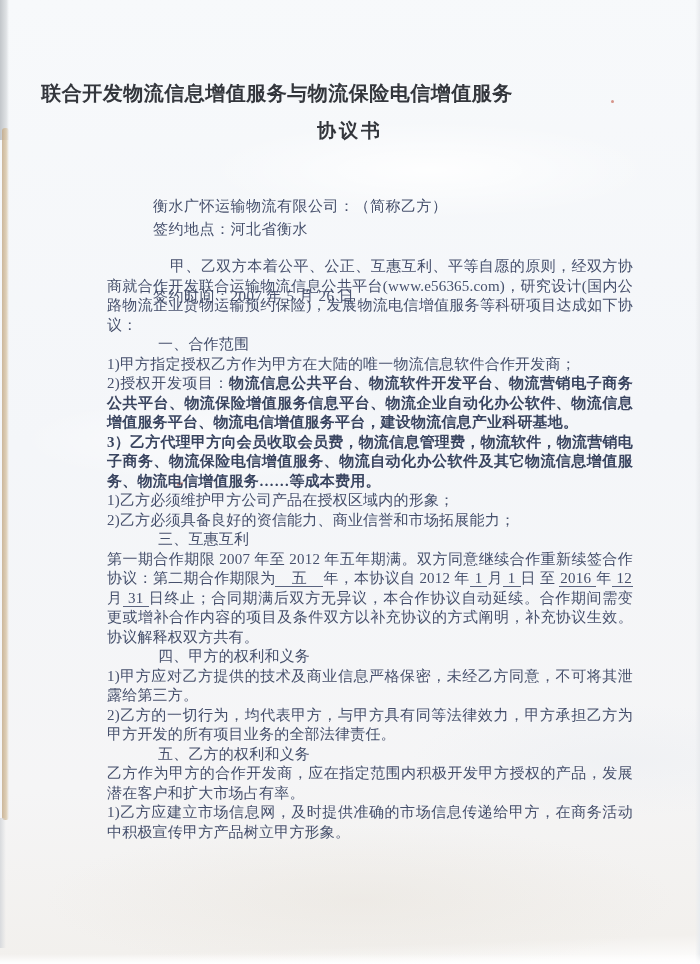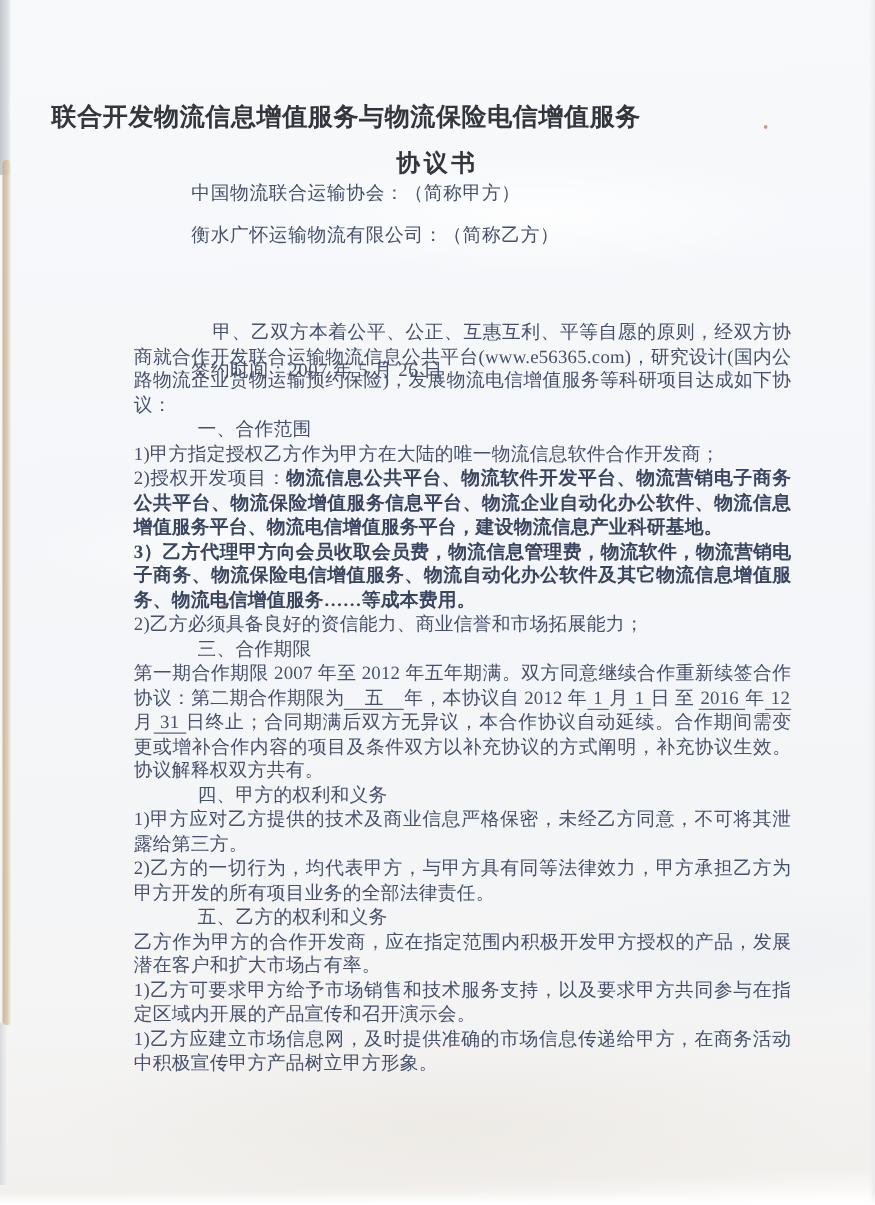--- a/index.html
+++ b/index.html
@@ -43,21 +43,21 @@
     text-align:center;
     font-family:"DejaVu Sans","Liberation Sans",sans-serif;
     font-size:19px;font-weight:700;letter-spacing:3px;
     color:#33363c;
   }
   .party,.sign{
     position:absolute;left:153px;margin:0;
     font-size:15px;color:#46506c;letter-spacing:0.5px;
   }
   .party-a{top:145px;}
-  .party-b{top:179px;}
+  .party-b{top:197px;}
   .sign-place{top:220px;}
   .sign-date{top:239px;margin-top:48px;}
 
   .doc-body{
     position:absolute;left:92px;top:257px;width:526px;
     font-size:15px;line-height:19.5px;
     color:#46506c;
     text-align:justify;
     letter-spacing:0.2px;
     margin-left:15px;
@@ -77,34 +77,34 @@
   <div class="edge-left-tan"></div>
   <div class="edge-left-low"></div>
   <div class="edge-right"></div>
   <div class="edge-bottom"></div>
   <div class="red-dot"></div>
   <div class="red-tick"></div>
 
   <h1 class="title1">联合开发物流信息增值服务与物流保险电信增值服务</h1>
   <h2 class="title2">协议书</h2>
 
-  <p class="party party-a">中国物流联合运输协会：（简称甲方）</p>
   <p class="party party-b">衡水广怀运输物流有限公司：（简称乙方）</p>
+  <p class="sign sign-place">签约地点：河北省衡水</p>
   <p class="sign sign-date">签约时间：2007 年 5 月 26 日</p>
 
   <div class="doc-body">
       <p class="para"><span>甲、乙双方本着公平、公正、互惠互利、平等自愿的原则，经双方协商就合作开发联合运输物流信息公共平台(www.e56365.com)，研究设计(国内公路物流企业货物运输预约保险)，发展物流电信增值服务等科研项目达成如下协议：</span></p>
       <p class="heading"><span>一、合作范围</span></p>
       <p class="item"><span>1)甲方指定授权乙方作为甲方在大陆的唯一物流信息软件合作开发商；</span></p>
       <p class="item"><span>2)授权开发项目：</span><span class="bold">物流信息公共平台、物流软件开发平台、物流营销电子商务公共平台、物流保险增值服务信息平台、物流企业自动化办公软件、物流信息增值服务平台、物流电信增值服务平台，建设物流信息产业科研基地。</span></p>
       <p class="item"><span class="bold">3）乙方代理甲方向会员收取会员费，物流信息管理费，物流软件，物流营销电子商务、物流保险电信增值服务、物流自动化办公软件及其它物流信息增值服务、物流电信增值服务……等成本费用。</span></p>
+      <p class="item"><span>1)乙方必须维护甲方公司产品在授权区域内的形象；</span></p>
       <p class="item"><span>2)乙方必须具备良好的资信能力、商业信誉和市场拓展能力；</span></p>
-      <p class="heading"><span>三、合作期限</span></p>
+      <p class="heading"><span>三、互惠互利</span></p>
       <p class="flush"><span>第一期合作期限 2007 年至 2012 年五年期满。双方同意继续合作重新续签合作协议：第二期合作期限为</span><span class="fill">　五　</span><span>年，本协议自 2012 年</span><span class="fill"> 1 </span><span>月</span><span class="fill"> 1 </span><span>日 至 </span><span class="fill"> 2016 </span><span>年</span><span class="fill"> 12 </span><span>月</span><span class="fill"> 31 </span><span>日终止；合同期满后双方无异议，本合作协议自动延续。合作期间需变更或增补合作内容的项目及条件双方以补充协议的方式阐明，补充协议生效。协议解释权双方共有。</span></p>
       <p class="heading"><span>四、甲方的权利和义务</span></p>
       <p class="item"><span>1)甲方应对乙方提供的技术及商业信息严格保密，未经乙方同意，不可将其泄露给第三方。</span></p>
       <p class="item"><span>2)乙方的一切行为，均代表甲方，与甲方具有同等法律效力，甲方承担乙方为甲方开发的所有项目业务的全部法律责任。</span></p>
       <p class="heading"><span>五、乙方的权利和义务</span></p>
       <p class="flush"><span>乙方作为甲方的合作开发商，应在指定范围内积极开发甲方授权的产品，发展潜在客户和扩大市场占有率。</span></p>
-      <p class="item"><span>1)乙方可要求甲方给予市场销售和技术服务支持，以及要求甲方共同参与在指定区域内开展的产品宣传和召开演示会。</span></p>
       <p class="item"><span>1)乙方应建立市场信息网，及时提供准确的市场信息传递给甲方，在商务活动中积极宣传甲方产品树立甲方形象。</span></p>
     </div>
 </div>
 
 </body></html>

